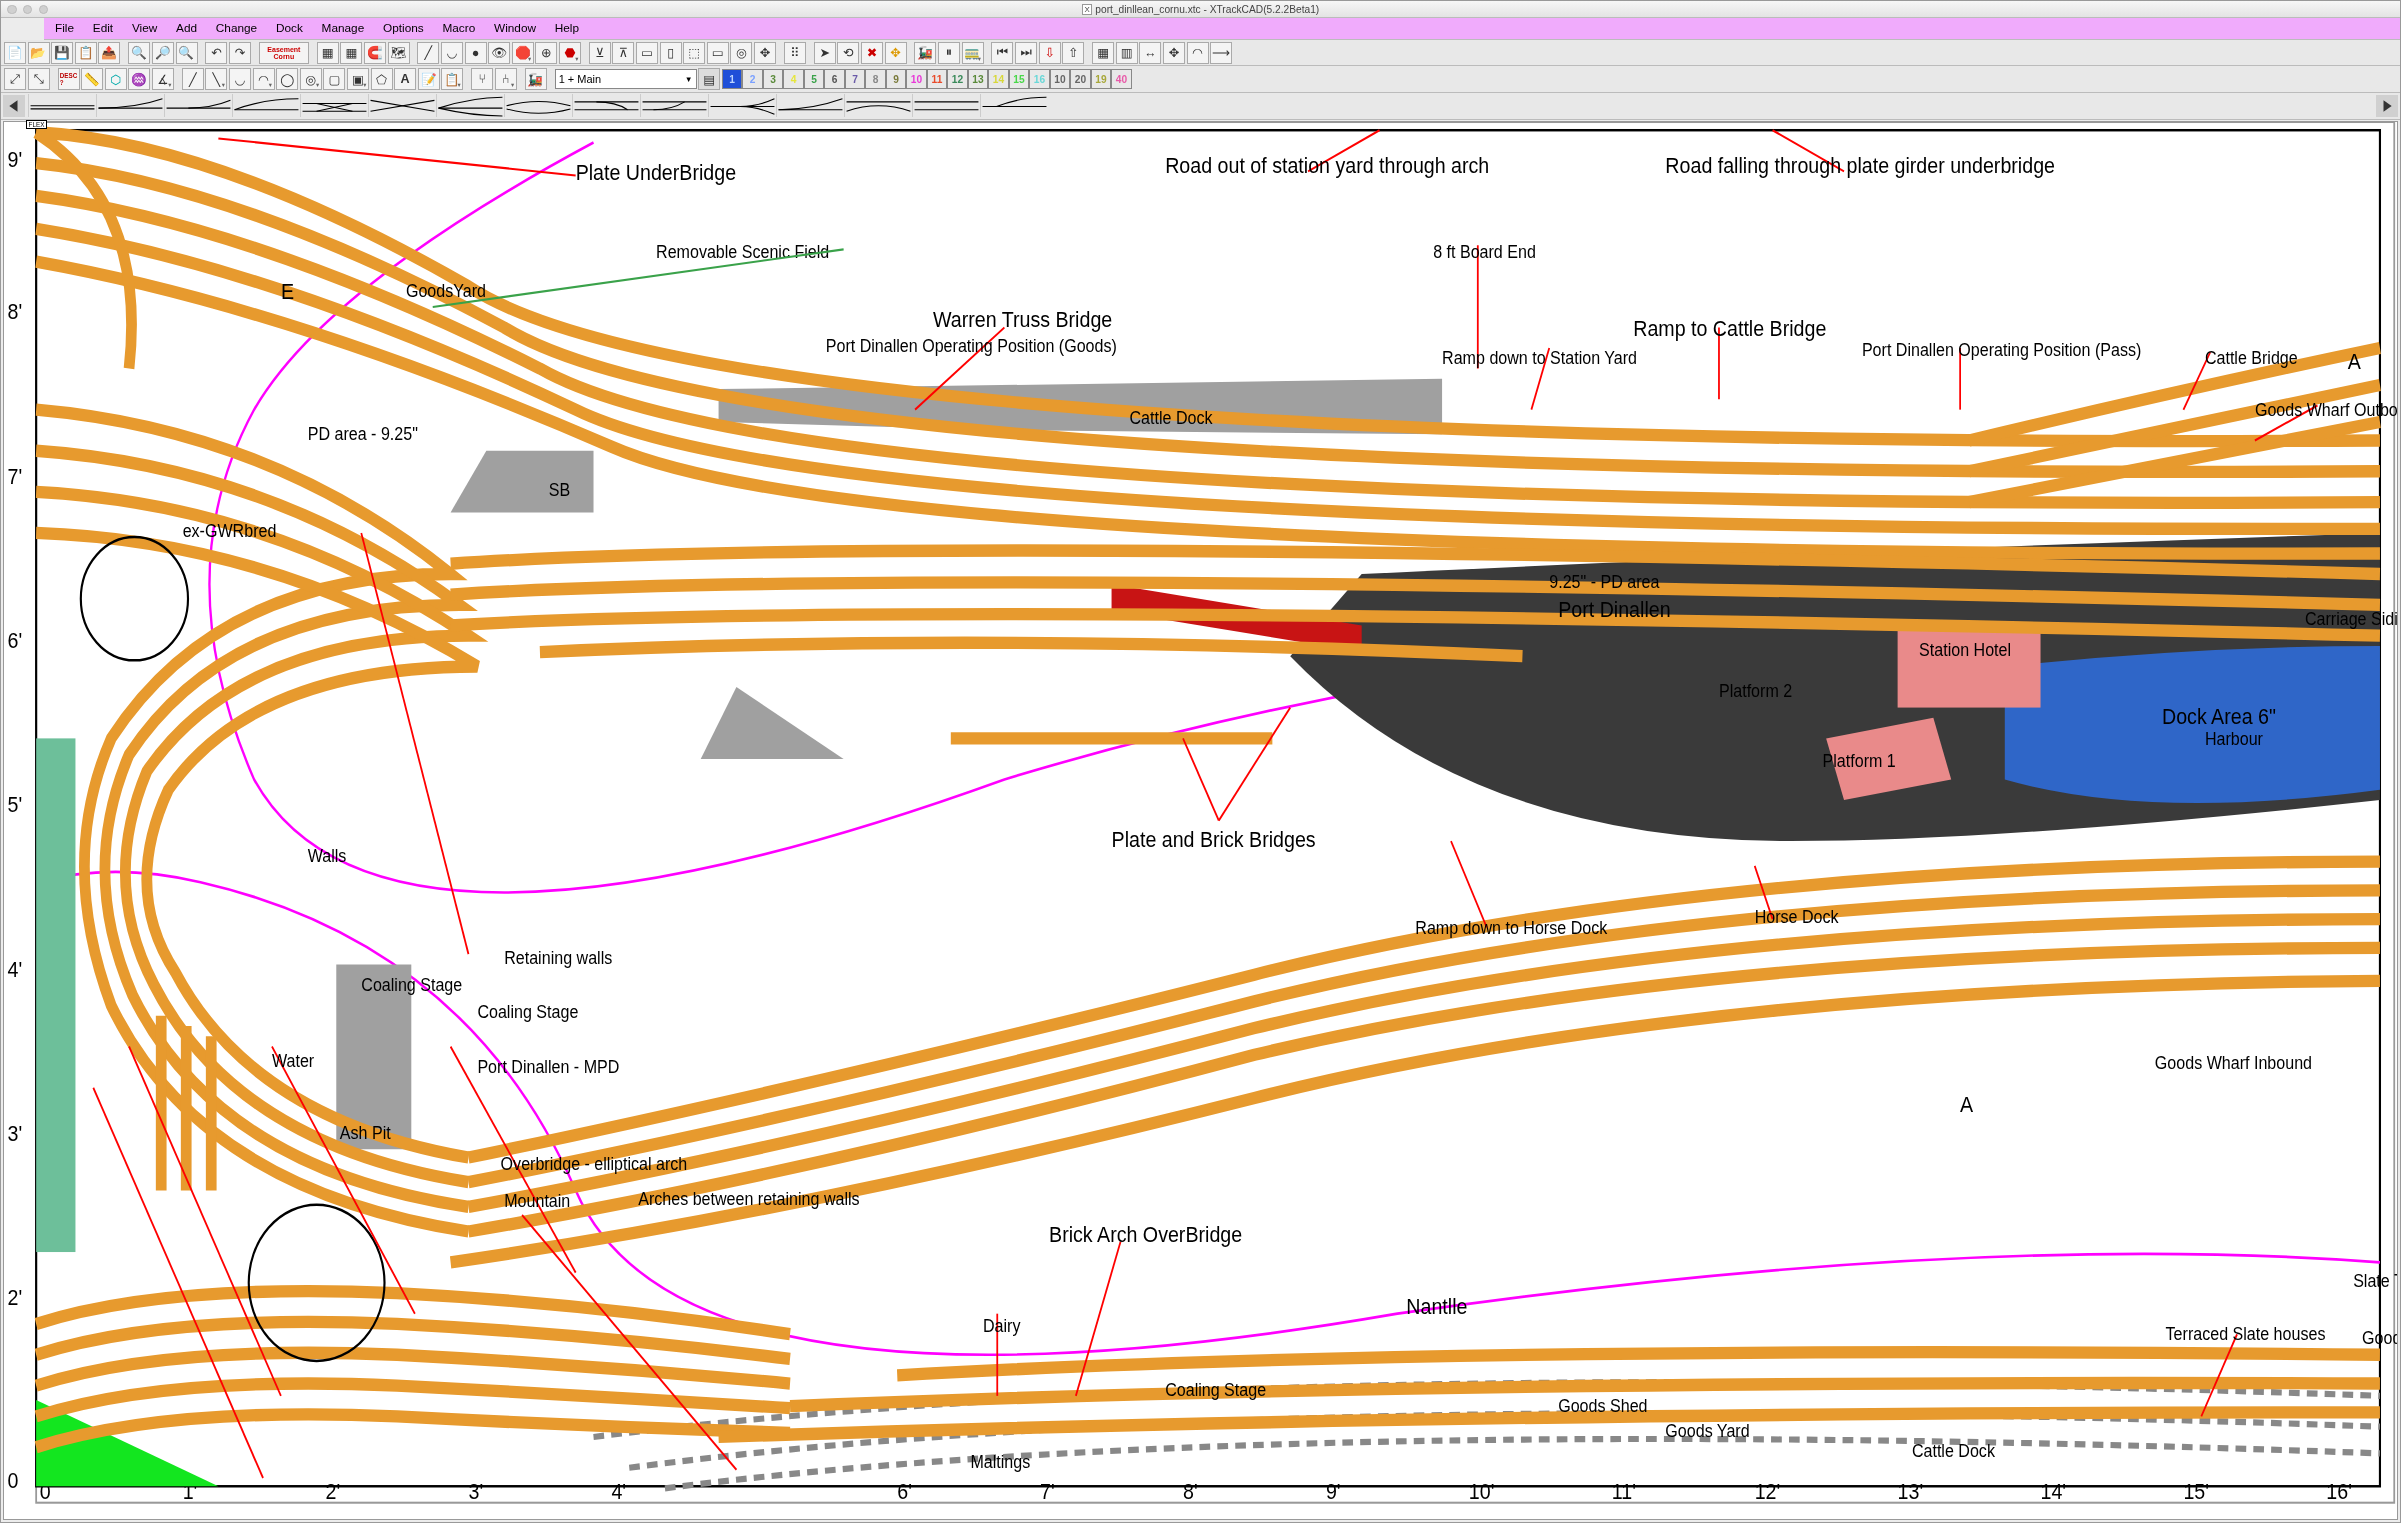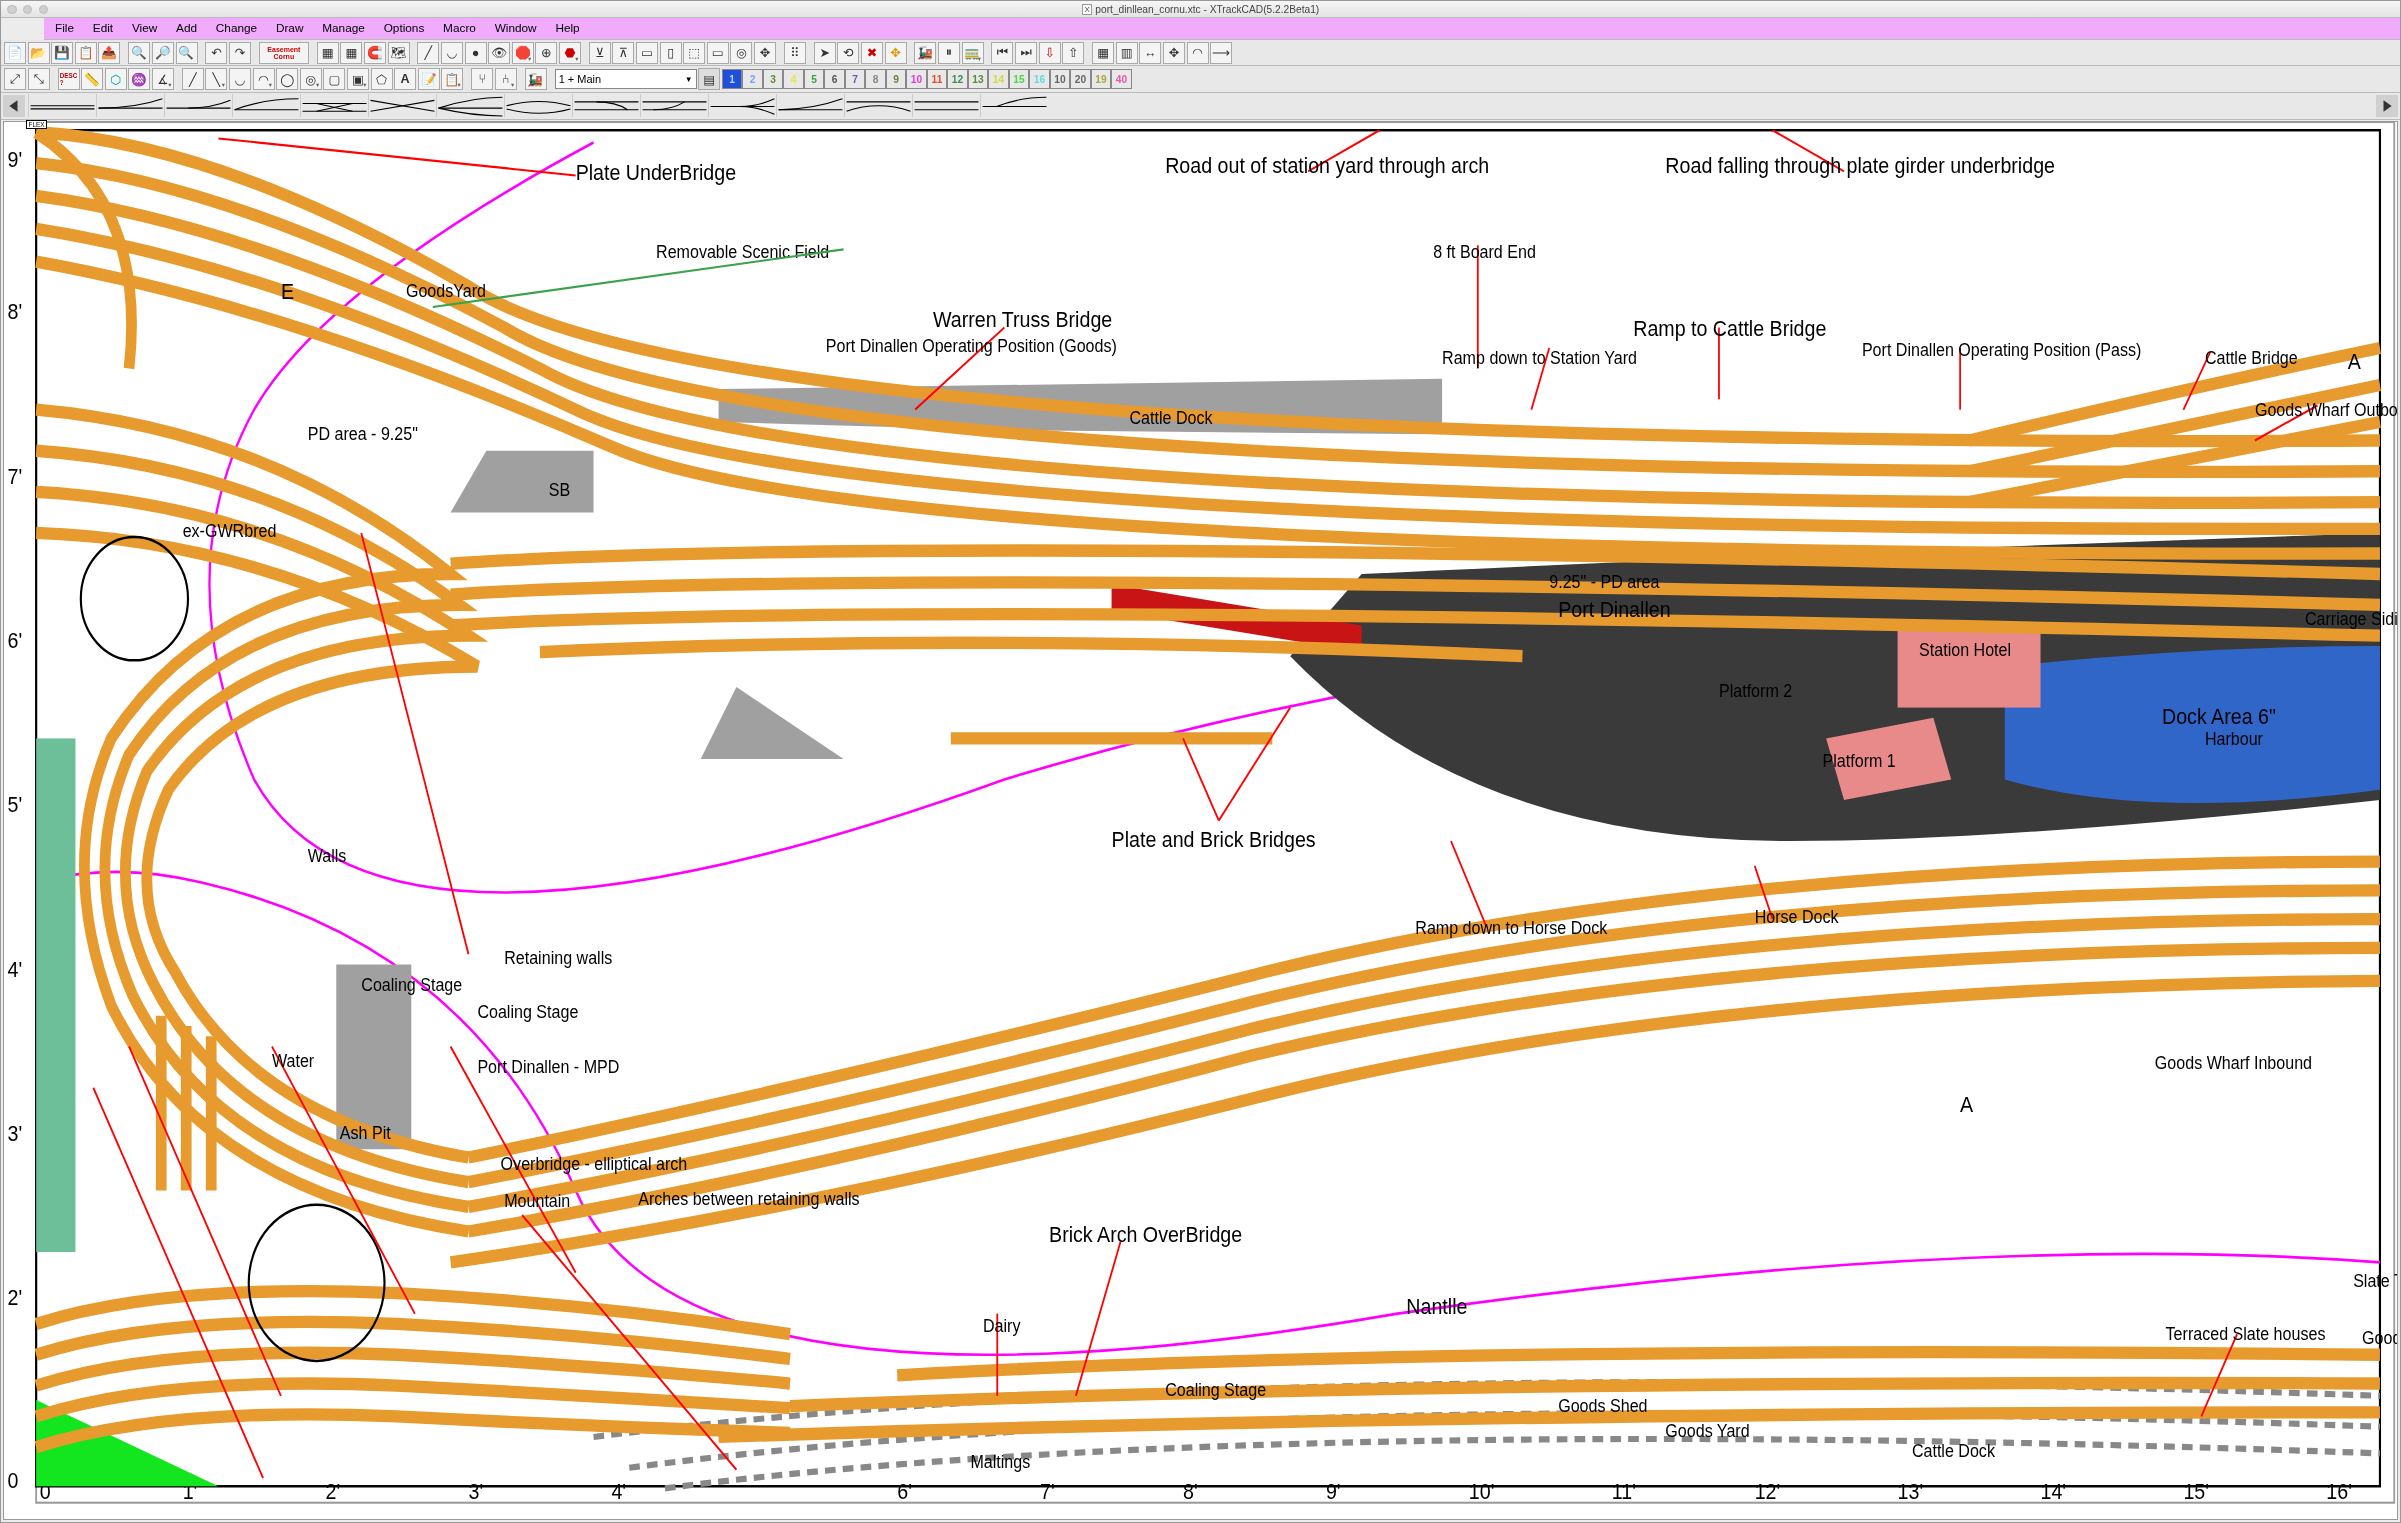--- a/index.html
+++ b/index.html
@@ -58,21 +58,21 @@
       <span>port_dinllean_cornu.xtc - XTrackCAD(5.2.2Beta1)</span>
     </div>
   </div>
 
   <div class="menubar">
     <div class="mi">File</div>
     <div class="mi">Edit</div>
     <div class="mi">View</div>
     <div class="mi">Add</div>
     <div class="mi">Change</div>
-    <div class="mi">Draw</div>
+    <div class="mi">Dock</div>
     <div class="mi">Manage</div>
     <div class="mi">Options</div>
     <div class="mi">Macro</div>
     <div class="mi">Window</div>
     <div class="mi">Help</div>
   </div>
 
   <div class="toolbar1">
     <div class="tbtn">📄</div>
     <div class="tbtn">📂</div>

